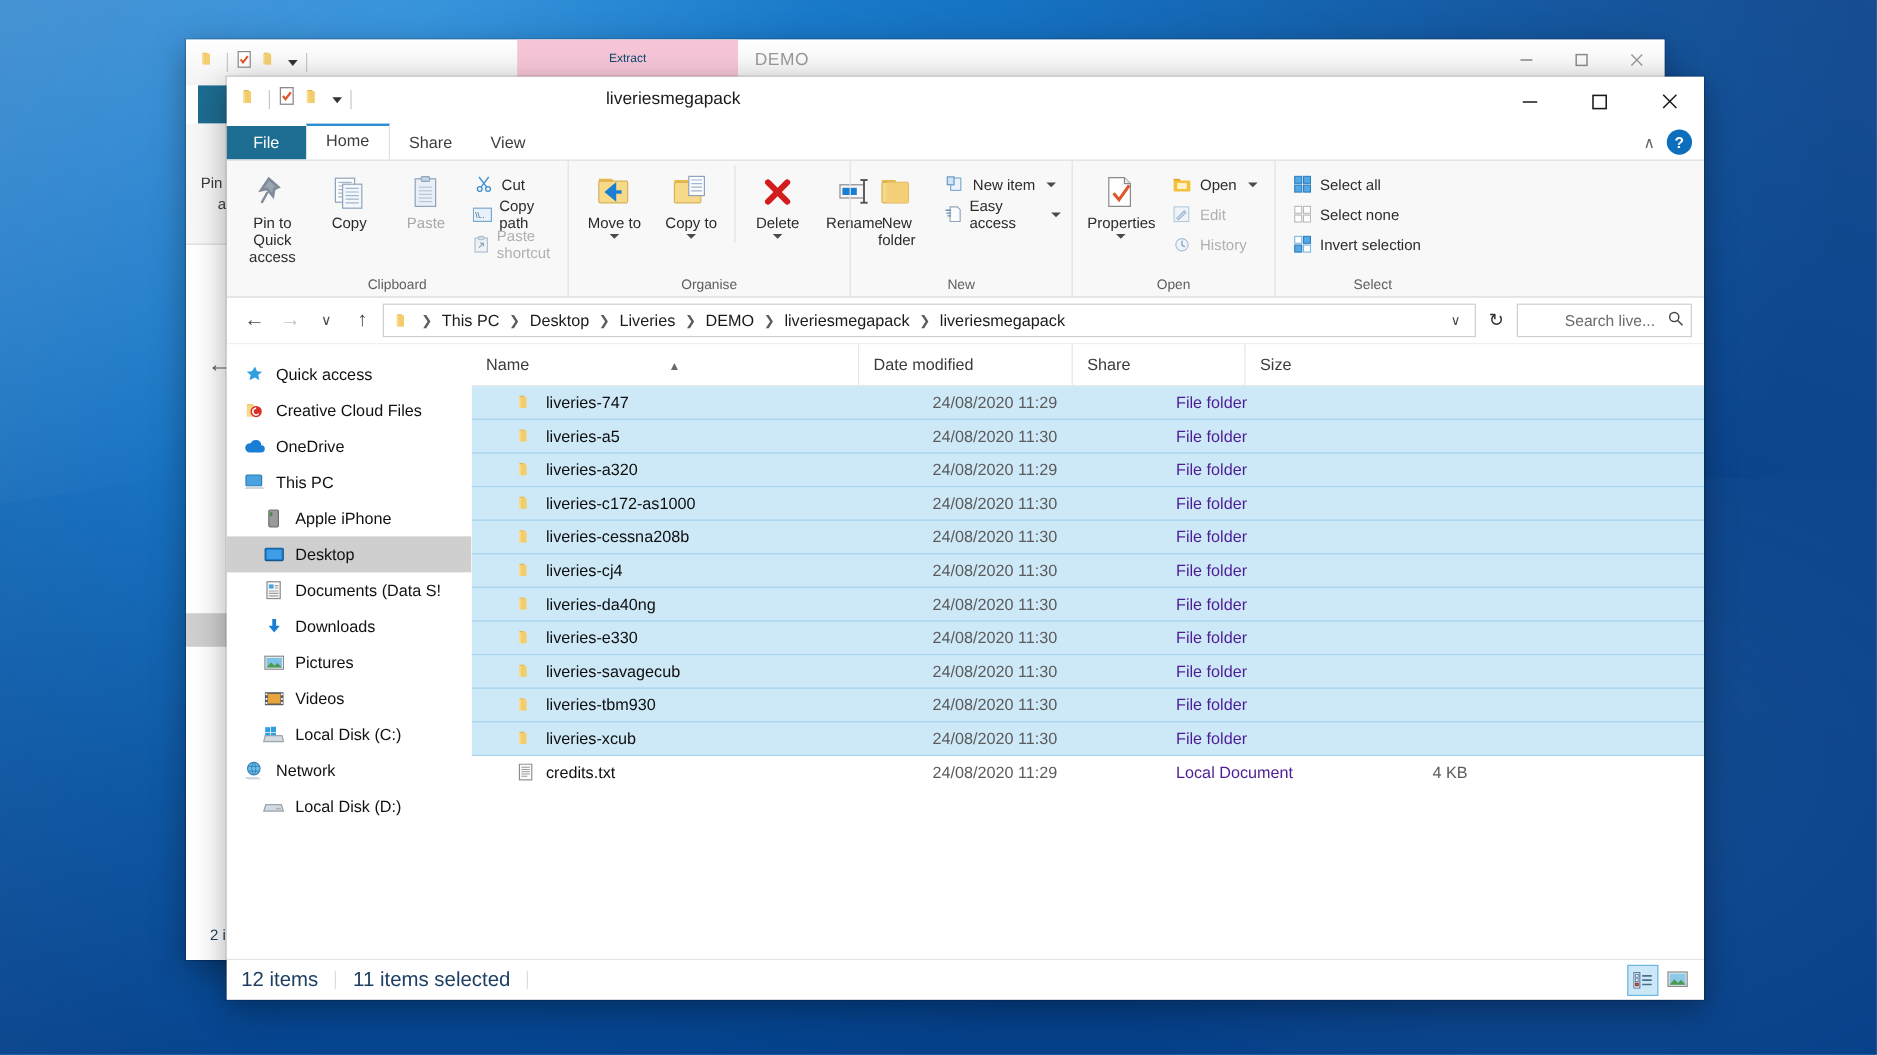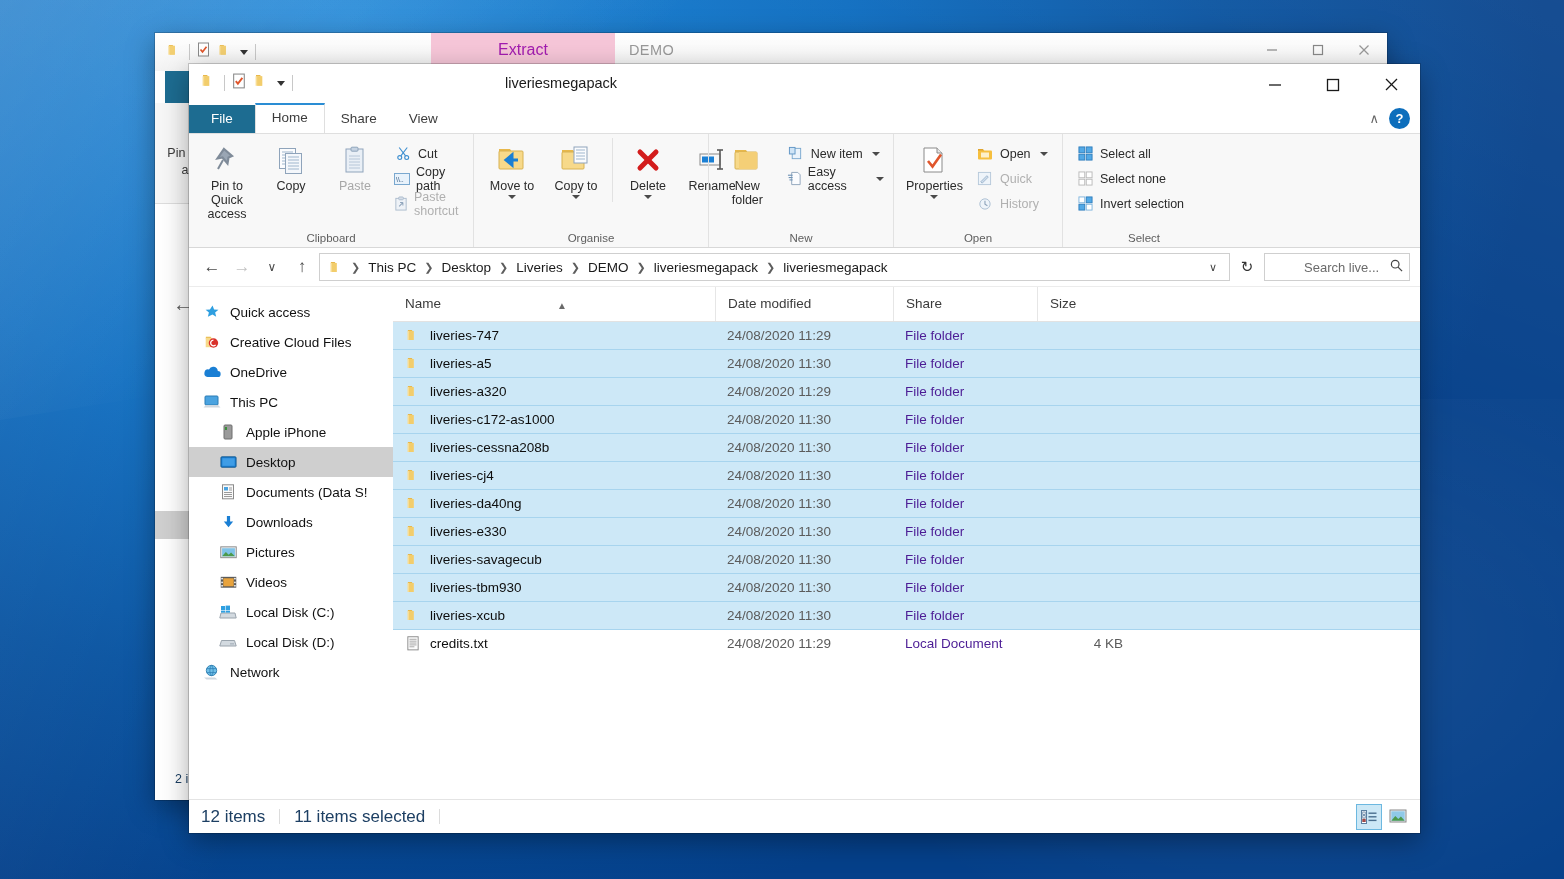--- a/index.html
+++ b/index.html
@@ -31,21 +31,21 @@
   .win{position:absolute;background:#ffffff;box-shadow:0 0 0 1px rgba(0,0,0,0.18), 0 8px 26px rgba(0,0,0,0.35);}
 
   
   #bgwin{left:155px;top:33px;width:1232px;height:767px;background:#ffffff;}
   #bg-titlebar{height:38px;background:linear-gradient(#ffffff,#f3f3f3);position:relative;border-bottom:1px solid #eaeaea;}
   .qat{display:flex;align-items:center;gap:7px;padding-left:12px;height:38px;}
   .qat .sep{width:1px;height:16px;background:#c8c8c8;}
   #bg-extract-tab{
     position:absolute;left:276px;top:0;width:184px;height:33px;
     background:#f6c6d8;display:flex;align-items:center;justify-content:center;
-    font-size:16px;color:#a21caf;text-align:right;
+    font-size:10px;color:#0c4a6e;text-align:right;
   }
   #bg-title{position:absolute;left:474px;top:9px;font-size:14.5px;color:#999999;letter-spacing:.4px;}
   .wc-group{position:absolute;right:0;top:0;display:flex;height:33px;}
   .wc{width:46px;height:33px;display:flex;align-items:center;justify-content:center;}
   .wc svg{display:block;}
   #bg-body{position:absolute;left:0;top:38px;right:0;bottom:0;background:#ffffff;overflow:hidden;}
   #bg-filetab{position:absolute;left:10px;top:0px;width:70px;height:32px;background:#1d6c91;color:#fff;
               font-size:13.5px;display:flex;align-items:center;justify-content:center;}
   #bg-ribbon{position:absolute;left:0;top:32px;width:100%;height:100px;background:#f7f7f7;border-bottom:1px solid #dddddd;}
   #bg-pin{position:absolute;left:6px;top:74px;width:80px;text-align:center;font-size:12.5px;color:#3a3a3a;line-height:17px;}
@@ -120,21 +120,21 @@
   .col{font-size:13.5px;color:#3b3b3b;padding-left:12px;height:34px;line-height:34px;box-sizing:border-box;position:relative;}
   .col + .col{border-left:1px solid #e6e6e6;}
   #sortarrow{position:absolute;left:164px;top:2px;font-size:10px;color:#6a6a6a;}
   .c-name{width:322px;}
   .c-date{width:178px;}
   .c-type{width:144px;}
   .c-size{width:100px;}
   #rows{flex:1;overflow:hidden;position:relative;background:#ffffff;}
   .row{height:27px;display:flex;align-items:center;font-size:13.5px;color:#0e0e0e;}
   .row.sel{background:#cde8f7;border-top:1px solid #a7d4ee;border-bottom:1px solid #a7d4ee;margin-top:-1px;}
-  .row .cell{padding-left:12px;box-sizing:border-box;white-space:nowrap;overflow:hidden;}
+  .row .cell{padding-left:12px;box-sizing:border-box;white-space:nowrap;overflow:hidden;margin-left:25px;}
   .row .cell.name{width:322px;display:flex;align-items:center;gap:9px;}
   .row .cell.date{width:178px;color:#5b5b5b;}
   .row .cell.type{width:144px;color:#4c1d95;}
   .row .cell.size{width:100px;color:#5b5b5b;text-align:right;padding-right:14px;padding-left:0;}
   .rowico{width:16px;height:16px;flex:0 0 16px;display:flex;align-items:center;justify-content:center;}
 
   
   #fg-status{height:33px;border-top:1px solid #e4e4e4;background:#ffffff;display:flex;align-items:center;
              padding:0 12px;flex:0 0 auto;position:relative;}
   .stat{font-size:17px;color:#1d3f63;padding-right:14px;}
@@ -485,21 +485,21 @@
             <span>Open</span>
             <span class="caret"></span>
           </div>
           <div class="smallbtn dim">
             <span class="sico">
               <svg width="15" height="15" viewBox="0 0 16 16">
                   <rect x="1.5" y="1.5" width="13" height="13" fill="#eef4fa" stroke="#b6c9da"></rect>
                   <path d="M4 11.5l6.5-6.5 1.5 1.5L5.5 13z" fill="#cfdded" stroke="#9fb6cd"></path>
                 </svg>
             </span>
-            <span>Quick</span>
+            <span>Edit</span>
           </div>
           <div class="smallbtn dim">
             <span class="sico">
               <svg width="15" height="15" viewBox="0 0 16 16">
                   <circle cx="8.5" cy="8.5" r="5.5" fill="#eef4fa" stroke="#a9bdd1"></circle>
                   <path d="M8.5 5v3.8l2.6 1.6" stroke="#8fa4bb" stroke-width="1.2" fill="none"></path>
                 </svg>
             </span>
             <span>History</span>
           </div>
@@ -704,38 +704,38 @@
               <g fill="#2f9fe0">
                 <rect x="2" y="1" width="4" height="4"></rect>
                 <rect x="6.6" y="0.6" width="4.4" height="4.4"></rect>
                 <rect x="2" y="5.6" width="4" height="2"></rect>
                 <rect x="6.6" y="5.6" width="4.4" height="2"></rect>
               </g>
             </svg>
           </span>
         <span class="ntxt">Local Disk (C:)</span>
       </div>
-      <div class="navitem l2">
-        <span class="nico">
-            <svg width="18" height="13" viewBox="0 0 18 13">
-              <path d="M2.5 4.5h13l1.7 5.5H0.8z" fill="#d3dae0" stroke="#9aa4ad"></path>
-              <rect x="11" y="7.2" width="4" height="1.3" fill="#aab4bd"></rect>
-            </svg>
-          </span>
-        <span class="ntxt">Local Disk (D:)</span>
-      </div>
       <div class="navitem">
         <span class="nico">
             <svg width="18" height="16" viewBox="0 0 18 16">
               <circle cx="8.5" cy="6.5" r="5.2" fill="#6fc0e8" stroke="#3a86b5"></circle>
               <path d="M3.6 4.6h9.8M3.6 8.6h9.8M8.5 1.3c2.2 2.6 2.2 7.8 0 10.4M8.5 1.3c-2.2 2.6-2.2 7.8 0 10.4" fill="none" stroke="#2f7fb5" stroke-width="0.8"></path>
               <path d="M1 13.5h11l2.5 2H3.5z" fill="#cfd8e0"></path>
             </svg>
           </span>
         <span class="ntxt">Network</span>
+      </div>
+      <div class="navitem l2">
+        <span class="nico">
+            <svg width="18" height="13" viewBox="0 0 18 13">
+              <path d="M2.5 4.5h13l1.7 5.5H0.8z" fill="#d3dae0" stroke="#9aa4ad"></path>
+              <rect x="11" y="7.2" width="4" height="1.3" fill="#aab4bd"></rect>
+            </svg>
+          </span>
+        <span class="ntxt">Local Disk (D:)</span>
       </div>
     </div>
 
     <div id="filepane">
       <div id="colhdr">
         <div class="col c-name">
           <span>Name</span>
           <span id="sortarrow">▲</span>
         </div>
         <div class="col c-date">Date modified</div>

